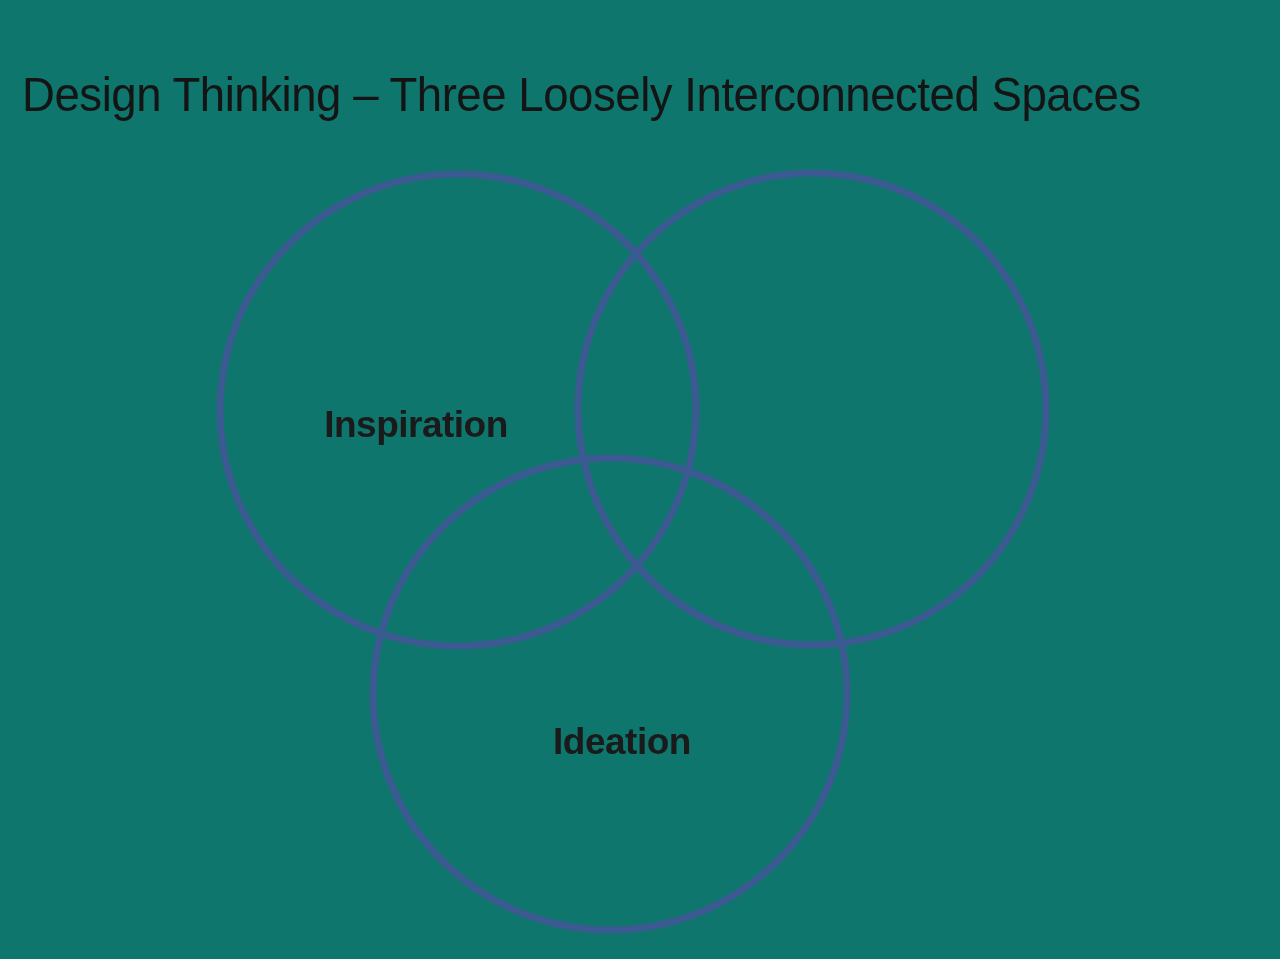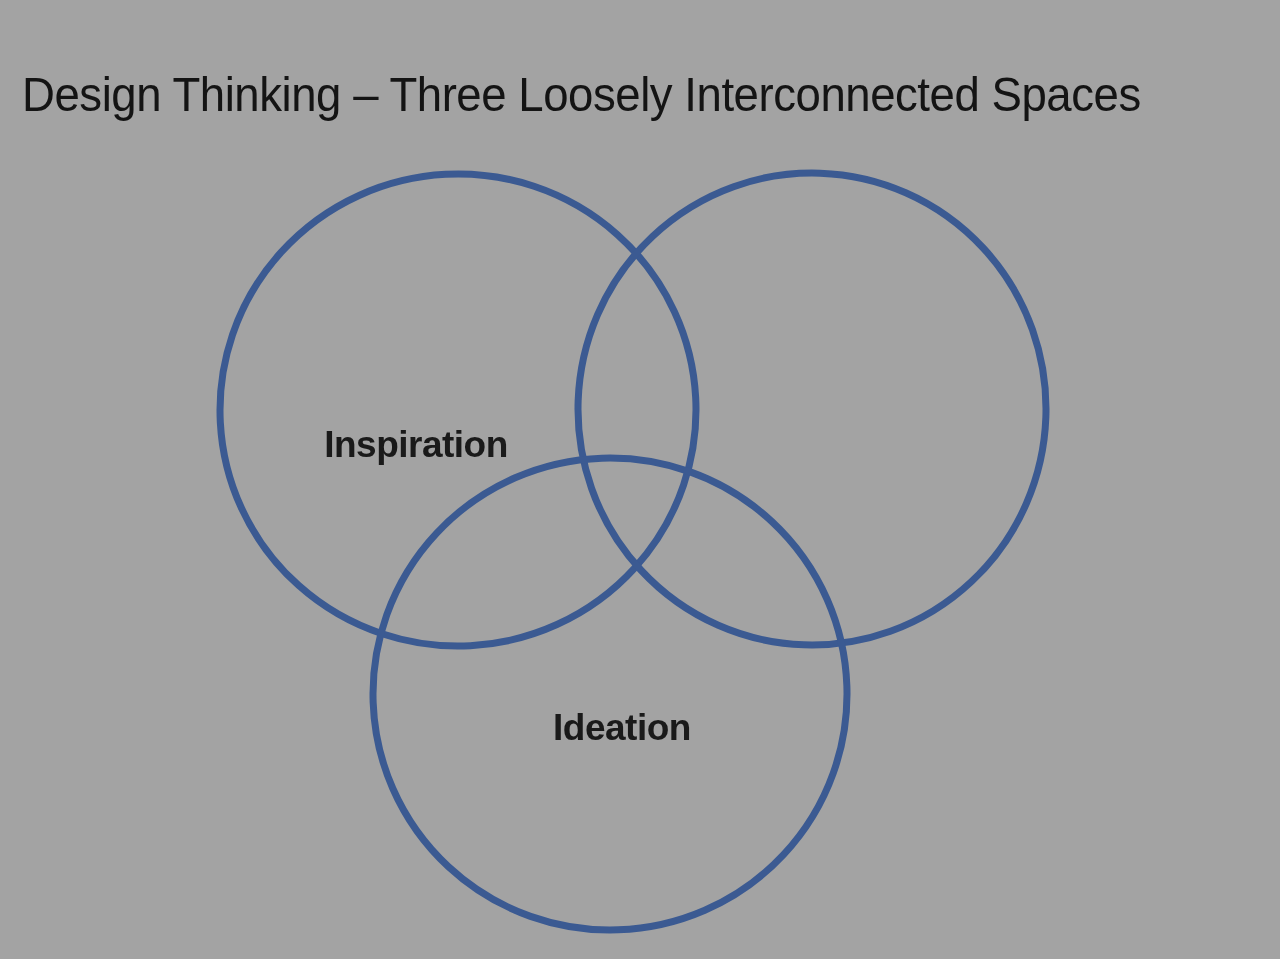--- a/index.html
+++ b/index.html
@@ -4,21 +4,21 @@
 <style>
   html, body {
     margin: 0;
     padding: 0;
     background: #ffffff;
   }
   .slide {
     position: relative;
     width: 1280px;
     height: 959px;
-    background: #a3a3a3;
+    background: #0f766e;
     overflow: hidden;
     font-family: "Liberation Sans", sans-serif;
   }
   .slide-title {
     position: absolute;
     left: 22px;
     top: 66px;
     margin: 0;
     font-size: 49px;
     font-weight: 400;
@@ -40,25 +40,24 @@
     stroke-width: 7;
   }
   .circle-label {
     position: absolute;
     transform: translate(-50%, -50%);
     font-size: 37px;
     font-weight: 700;
     color: #1a1a1a;
     letter-spacing: -0.5px;
     white-space: nowrap;
-    margin-top: 20px;
   }
   .label-inspiration    { left: 416px; top: 425px; }
   .label-implementation { left: 880px; top: 424px; }
-  .label-ideation       { left: 622px; top: 708px; text-align: center; }
+  .label-ideation       { left: 622px; top: 742px; text-align: center; }
 </style>
 </head>
 <body>
 
 <div class="slide">
 
   <h1 class="slide-title">Design Thinking – Three Loosely Interconnected Spaces</h1>
 
   <svg class="venn-svg" viewBox="0 0 1280 959" xmlns="http://www.w3.org/2000/svg">
     <ellipse cx="458" cy="410" rx="238" ry="236" transform="rotate(-3 458 410)" stroke="#3B5A92"></ellipse>

